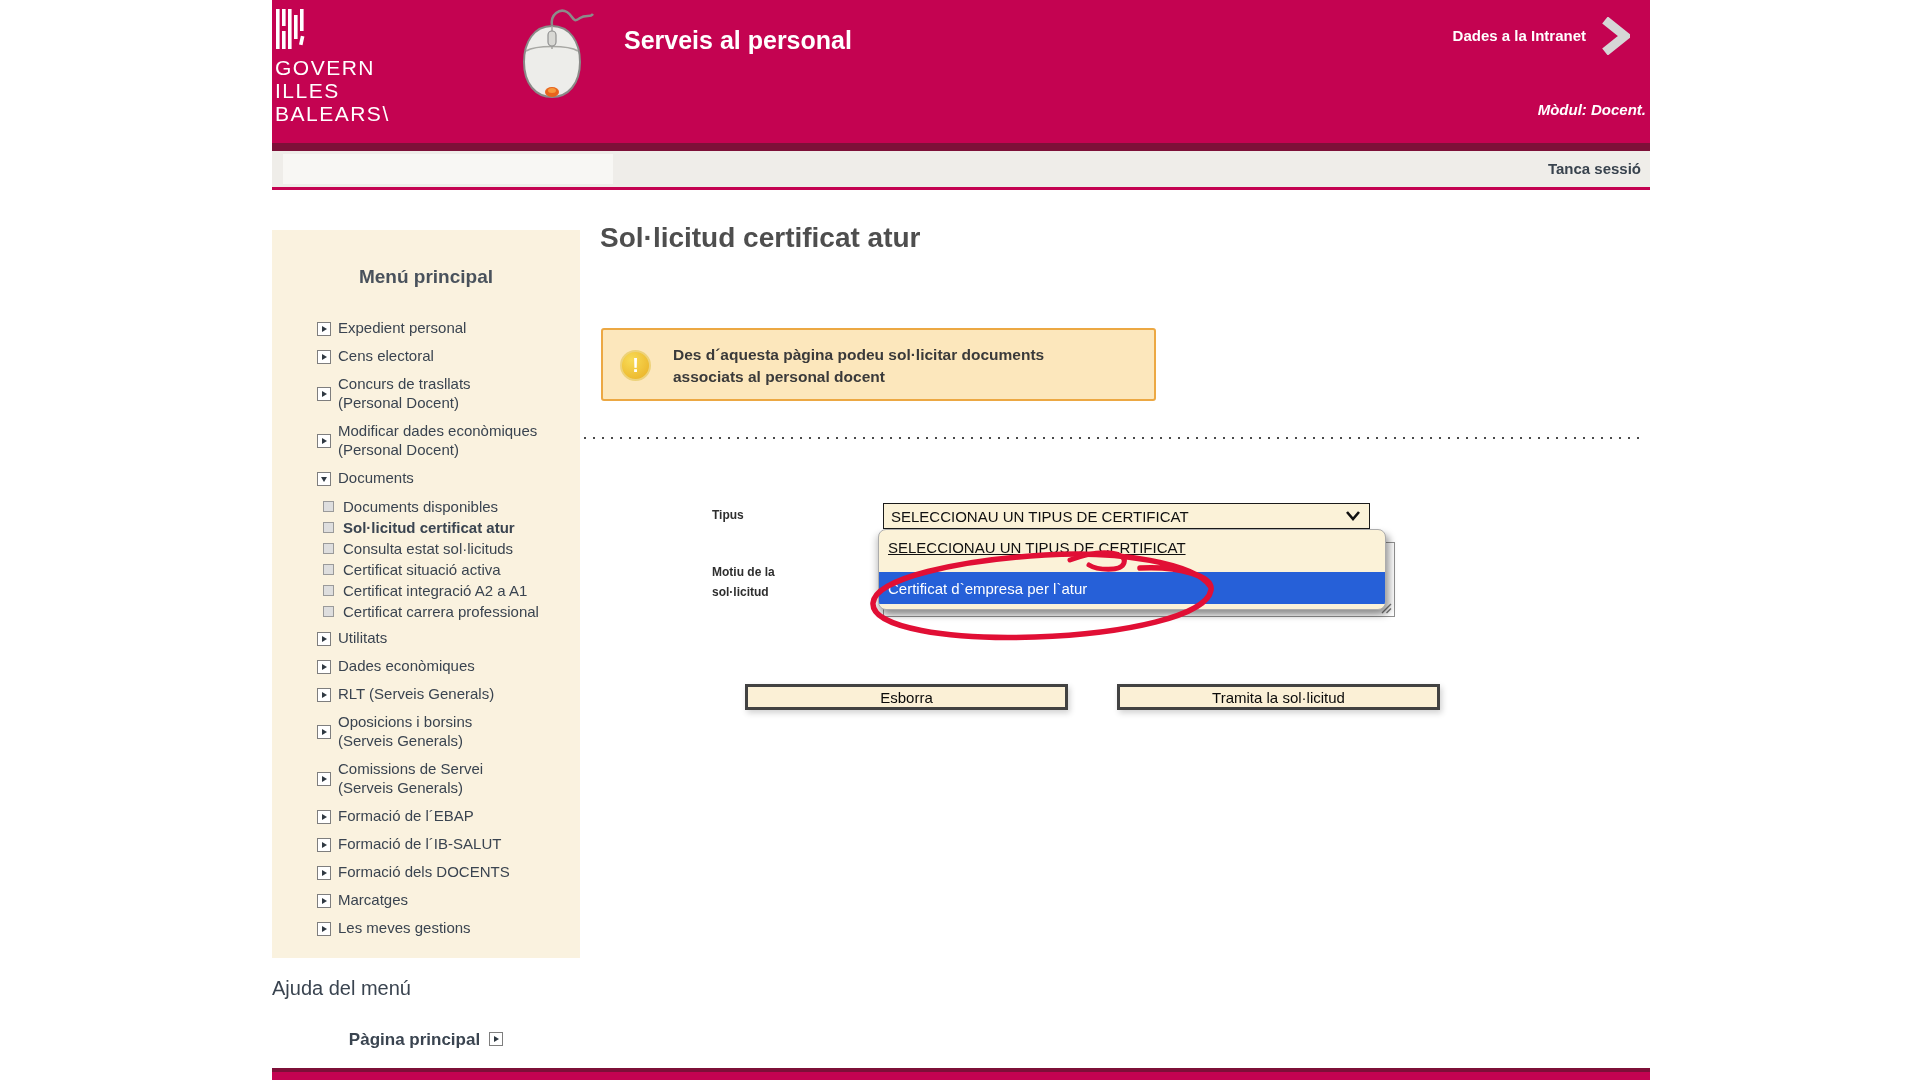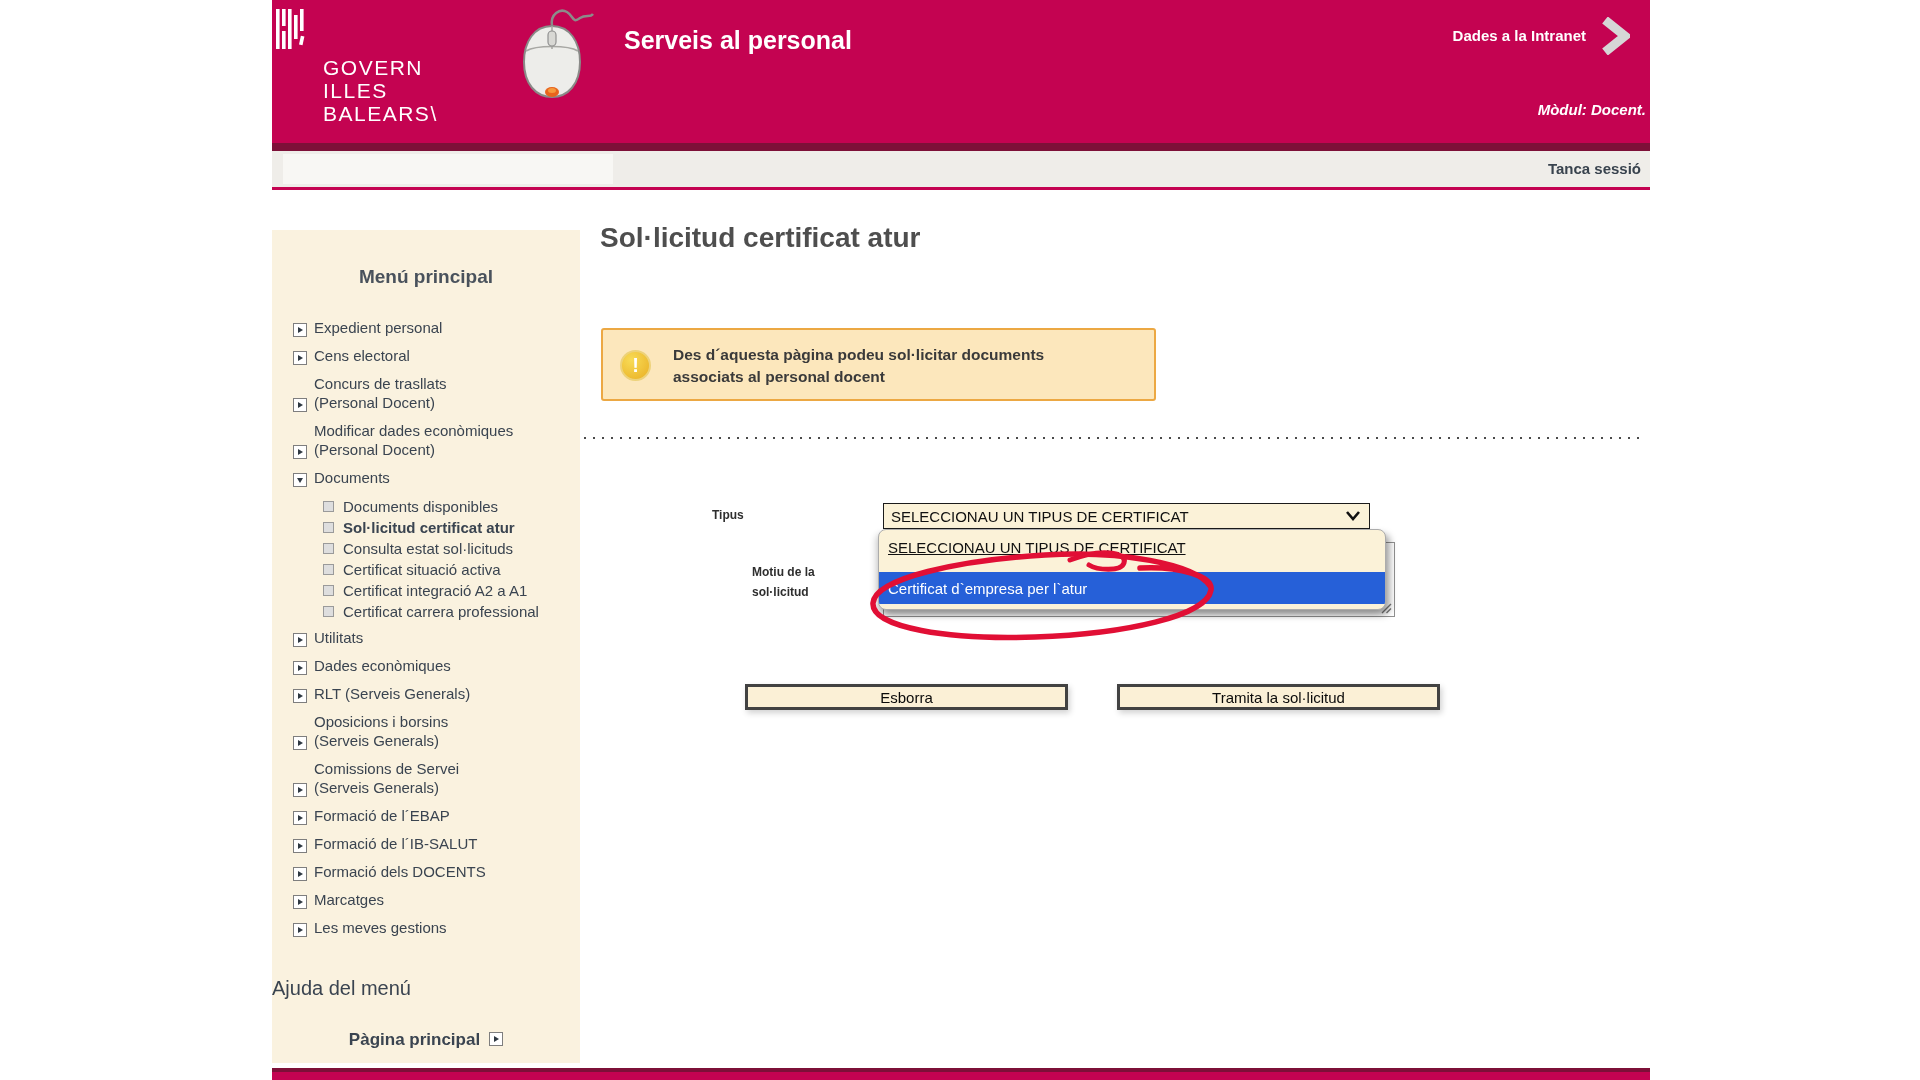--- a/index.html
+++ b/index.html
@@ -4,38 +4,38 @@
 <style>
   * { box-sizing: border-box; margin: 0; padding: 0; }
   html,body { background:#fff; }
   body { font-family: "Liberation Sans", sans-serif; }
   .canvas { position:relative; width:1920px; height:1080px; background:#fff; overflow:hidden; }
   .abs { position:absolute; }
 
   
   .hdr { left:272px; top:0; width:1378px; height:143px; background:#C40351; }
   .logo-bars { left:4px; top:9px; }
-  .brand { left:3px; top:56px; color:#fff; font-size:21px; line-height:23px; letter-spacing:1.5px; font-weight:normal;margin-left:48px; }
+  .brand { left:3px; top:56px; color:#fff; font-size:21px; line-height:23px; letter-spacing:1.5px; font-weight:normal; }
   .mouse-wrap { left:238px; top:4px; }
   .apptitle { left:352px; top:26px; color:#fff; font-size:25px; font-weight:bold; }
   .intranet { right:64px; top:27px; color:#fff; font-size:15px; font-weight:bold; cursor:pointer; }
   .intranet-chev { right:20px; top:17px; }
   .module { right:4px; top:101px; color:#fff; font-size:15px; font-weight:bold; font-style:italic; }
 
   .strip { left:272px; top:143px; width:1378px; height:8px; background:#7D1038; }
   .graybar { left:272px; top:151px; width:1378px; height:36px; background:#EFEDE9; }
   .whitebox { left:11px; top:3px; width:330px; height:30px; background:#F8F7F4; }
   .logout { right:9px; top:9px; color:#39434E; font-size:15px; font-weight:bold; cursor:pointer; }
   .redline { left:272px; top:187px; width:1378px; height:3px; background:#C40351; }
 
   
-  .sidebar { left:272px; top:230px; width:308px; height:833px; background:#FAF2DF; color:#3A4450; }
+  .sidebar { left:272px; top:230px; width:308px; height:728px; background:#FAF2DF; color:#3A4450; }
   .sb-title { margin-top:36px; text-align:center; font-size:19px; font-weight:bold; color:#49525C; }
   .menu { margin-top:30px; }
-  .mi { display:flex; align-items:flex-end; padding-left:21px; margin-bottom:9px; cursor:pointer; }
+  .mi { display:flex; align-items:center; padding-left:21px; margin-bottom:9px; cursor:pointer;margin-left:24px; }
   .exp { width:14px; height:14px; border:1px solid #7E7E7E; background:#fff; margin:2px 7px 0 0; position:relative; flex:none; }
   .exp i { position:absolute; left:4px; top:3px; width:0; height:0;
            border-left:5px solid #2F3942; border-top:3.5px solid transparent; border-bottom:3.5px solid transparent; }
   .exp.down i { left:3px; top:4px; border-left:3.5px solid transparent; border-right:3.5px solid transparent;
                 border-top:5px solid #2F3942; border-bottom:none; }
   .mtxt { display:flex; flex-direction:column; }
   .milabel { font-size:15px; line-height:19px; color:#3A4450; }
   .misub { font-size:15px; line-height:19px; color:#3A4450; }
   .children { margin:0 0 6px 0; }
   .ci { display:flex; align-items:flex-start; padding-left:51px; line-height:21px; margin-bottom:0; cursor:pointer; }
@@ -56,21 +56,21 @@
   .nicon { position:absolute; left:17px; top:20px; width:31px; height:31px; border-radius:50%;
            background:radial-gradient(circle at 35% 30%, #F8DB56, #E9AF24); border:2px solid #EDD27A;
            color:#fff; font-weight:bold; font-size:20px; text-align:center; line-height:27px; }
   .ntext { position:absolute; left:70px; top:14px; font-size:15.5px; font-weight:bold; line-height:22px; color:#3A3A3A; }
   .dots { left:584px; top:437px; width:1062px; height:3px;
           background:repeating-linear-gradient(to right, #4A4A4A 0 2px, transparent 2px 9px);
           background-size:9px 2px; background-repeat:repeat-x; }
 
   .flabel { font-size:12px; font-weight:bold; color:#2E2E2E; line-height:20px; }
   .lbl-tipus { left:712px; top:505px; }
-  .lbl-motiu { left:752px; top:562px; }
+  .lbl-motiu { left:712px; top:562px; }
 
   .txtarea { left:883px; top:542px; width:512px; height:75px; background:#fff; border:1px solid #919191; cursor:text; }
   .grip { position:absolute; right:2px; bottom:2px; }
 
   .selectbox { left:883px; top:503px; width:487px; height:26px; background:#FBF2D8; border:1px solid #1B1B1B;
                display:flex; align-items:center; padding:0 8px 0 7px; font-size:15px; color:#101010; cursor:pointer; }
   .selectbox .chev { margin-left:auto; }
 
   .panel { left:878px; top:529px; width:508px; height:81px; background:#FBF2D8; border:1px solid #ACACAC;
            border-radius:8px; box-shadow:4px 5px 7px rgba(0,0,0,0.35), -3px 4px 6px rgba(0,0,0,0.15); overflow:hidden; }

